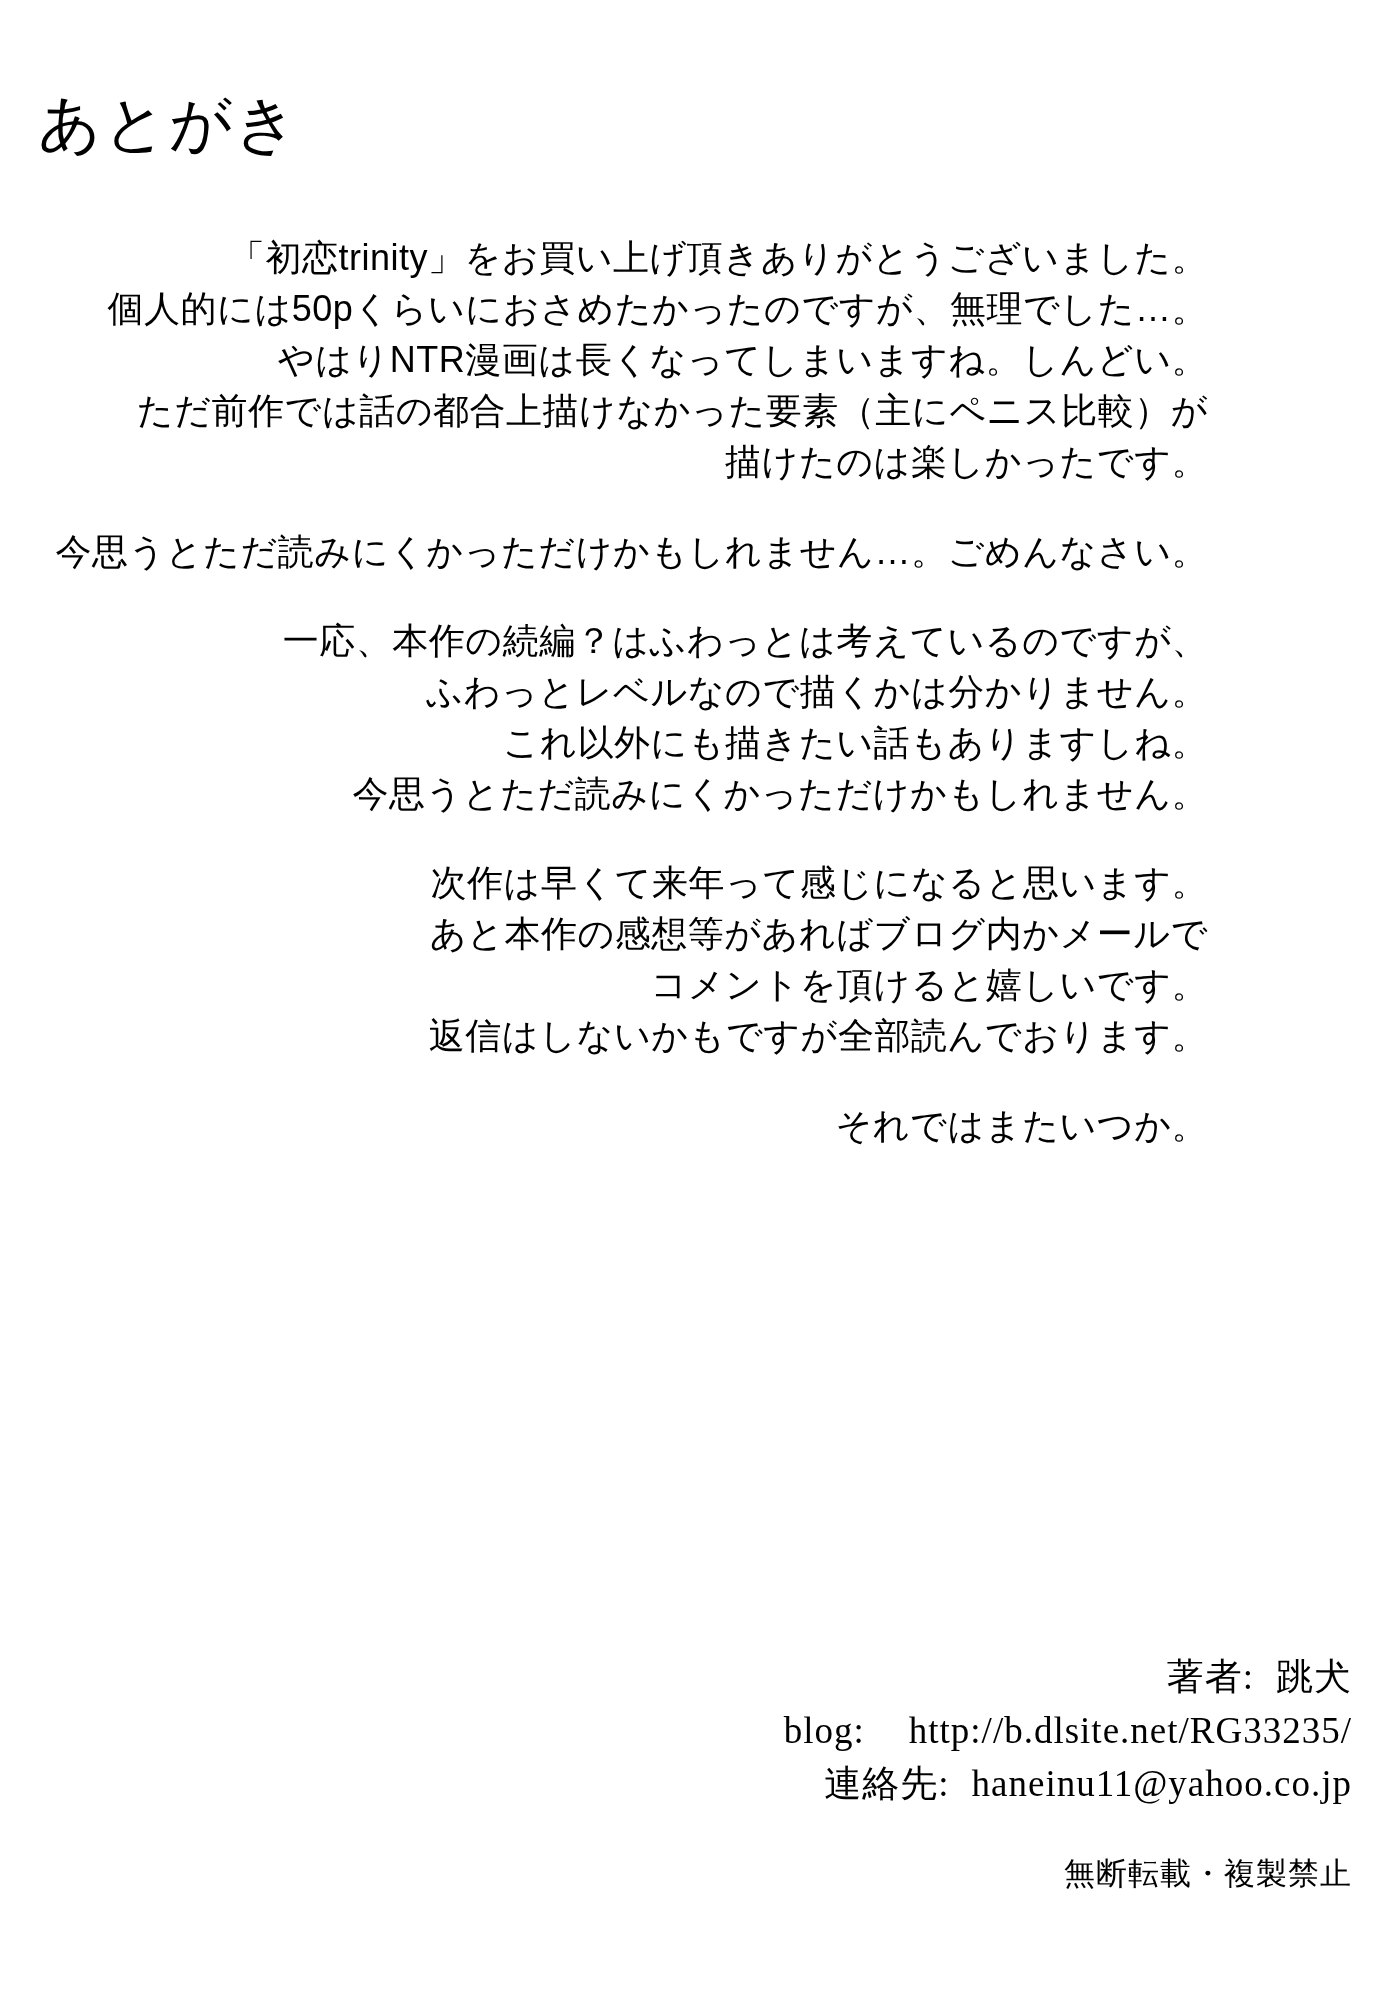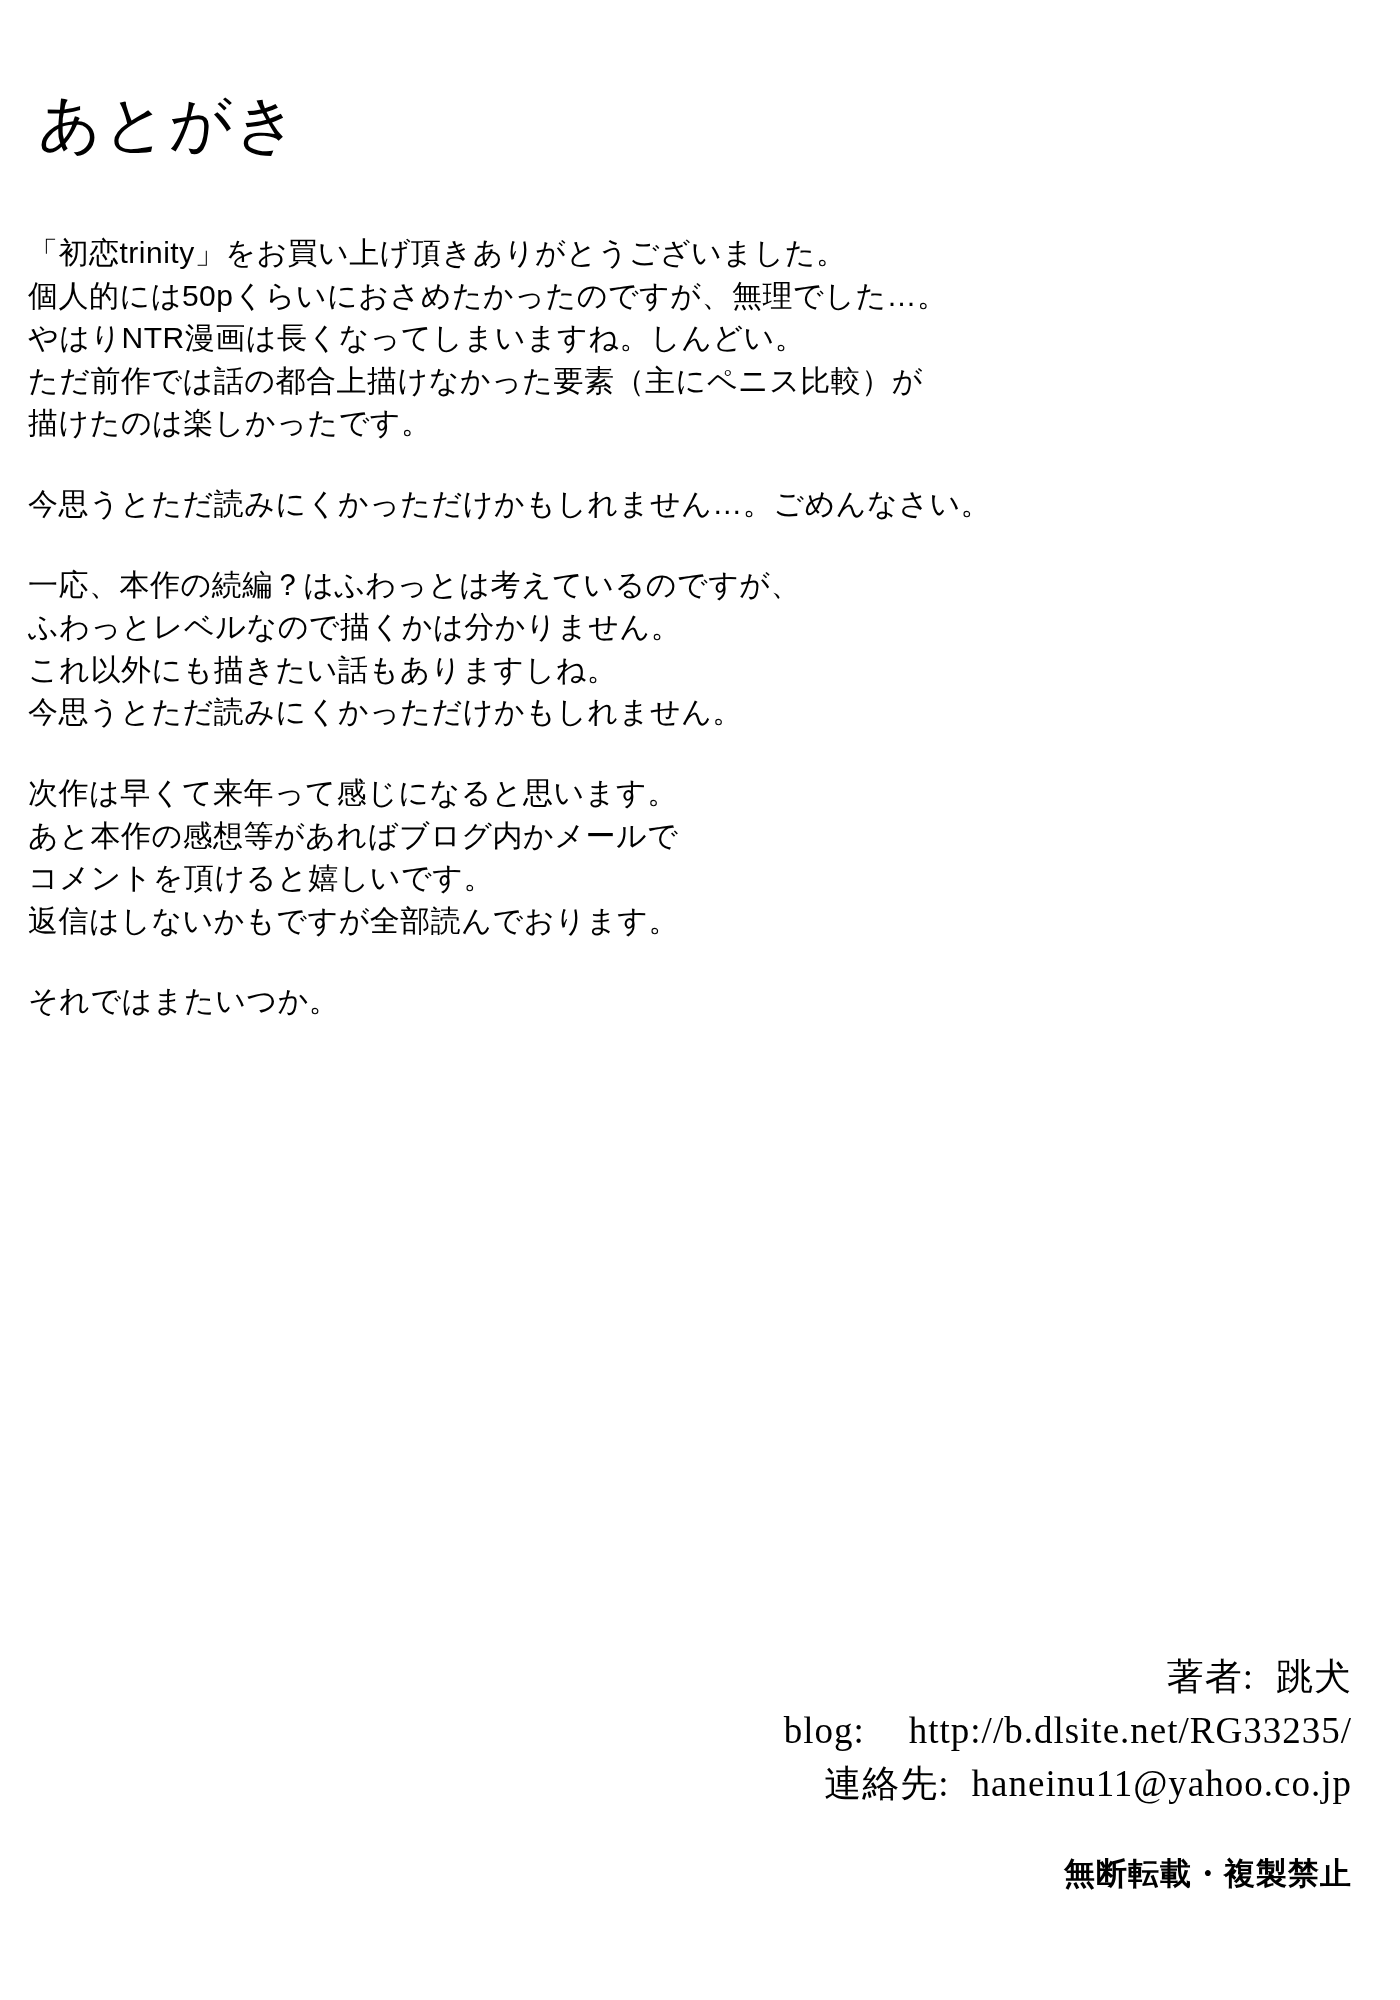--- a/index.html
+++ b/index.html
@@ -36,24 +36,25 @@
     top: 232px;
     width: 1180px;
   }
   .para {
     margin: 0 0 38px 0;
   }
   .para:last-child {
     margin-bottom: 12px;
   }
   .line {
-    font-size: 30px;
+    font-size: 36px;
     line-height: 1.42;
     letter-spacing: 0.5px;
     white-space: nowrap;
+    text-align: right;
   }
   .footer-block {
     position: absolute;
     right: 48px;
     top: 1650px;
     width: 900px;
     text-align: right;
   }
   .footer-line {
     font-family: "Liberation Serif", "DejaVu Serif", serif;
@@ -64,21 +65,21 @@
   }
   .footer-line .gap {
     display: inline-block;
     width: 22px;
   }
   .notice {
     position: absolute;
     right: 48px;
     top: 1853px;
     font-size: 31px;
-    font-weight: bold;
+    font-weight: normal;
     letter-spacing: 1px;
     white-space: nowrap;
     text-align: right;
   }
 </style>
 </head>
 <body>
 
 <div class="page">
 

